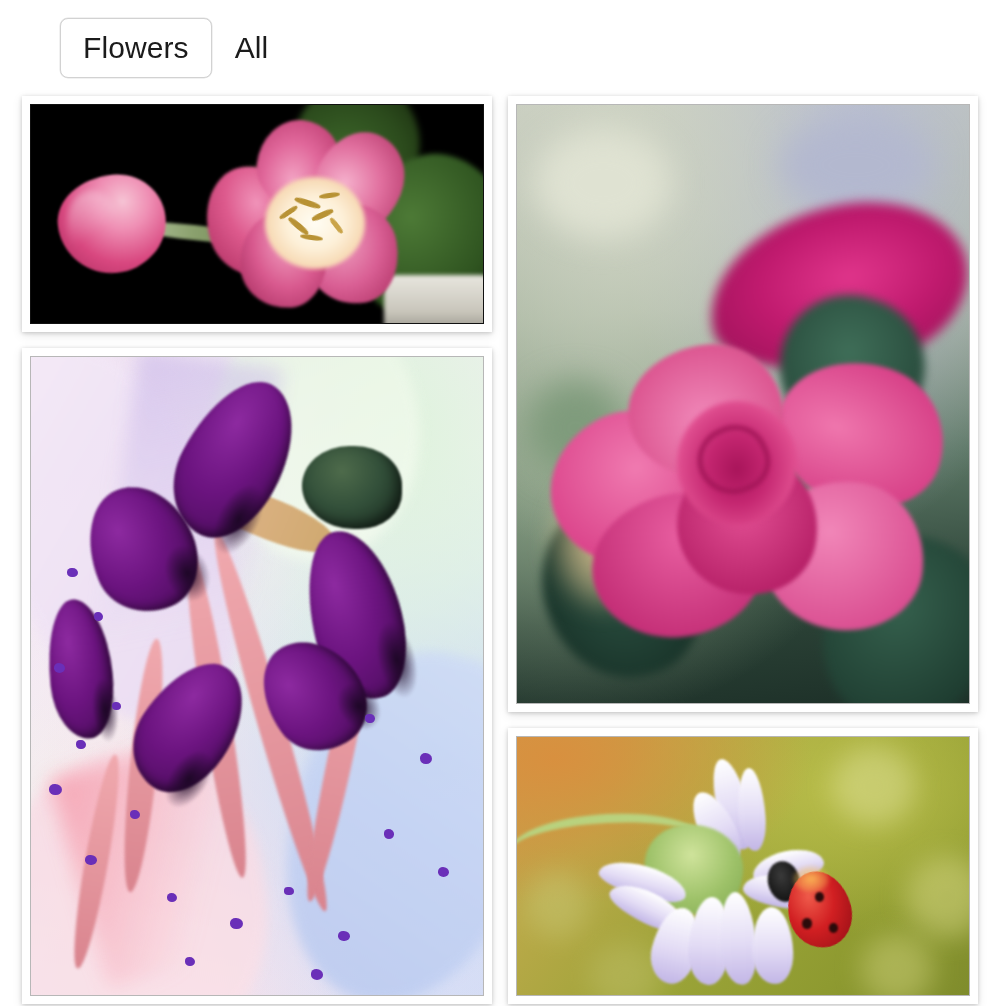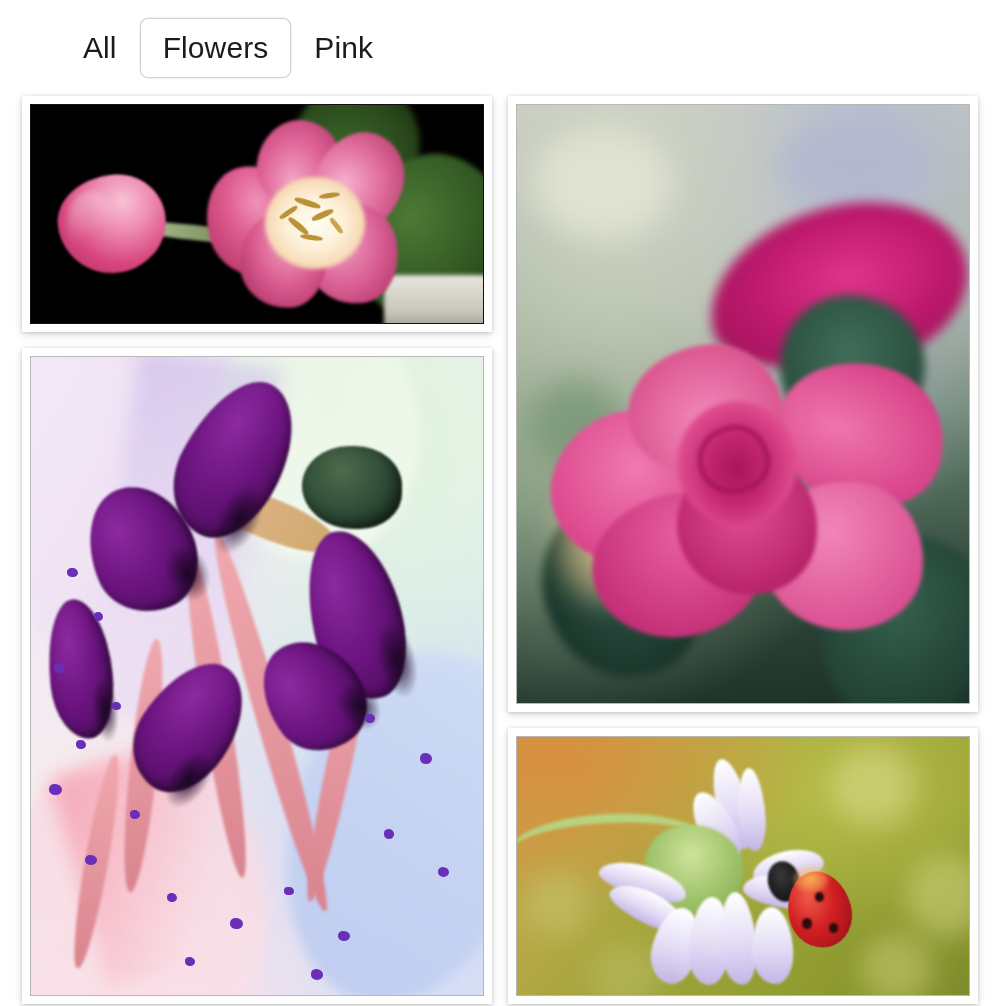--- a/index.html
+++ b/index.html
@@ -275,23 +275,22 @@
     position:absolute; left:61%; top:50%; width:8%; height:10%;
     background: radial-gradient(ellipse at 50% 50%, rgba(255,200,90,0.85), rgba(255,200,90,0));
     border-radius:50%; filter: blur(2px);
   }
   .bug-spot { position:absolute; background:#2b0b0b; border-radius:50%; filter: blur(0.8px); }
 </style>
 </head>
 <body>
 
 <div class="tagbar">
+  <div class="tag selected">Flowers</div>
   <div class="tag">All</div>
-  <div class="tag selected">Flowers</div>
-  <div class="tag">Pink</div>
 </div>
 
 <div class="gallery">
 
   <div class="col">
 
     <div class="card">
       <div class="photo ph-tulip darkborder">
         <div class="layer">
           <div class="tulip-leaf-a"></div>

